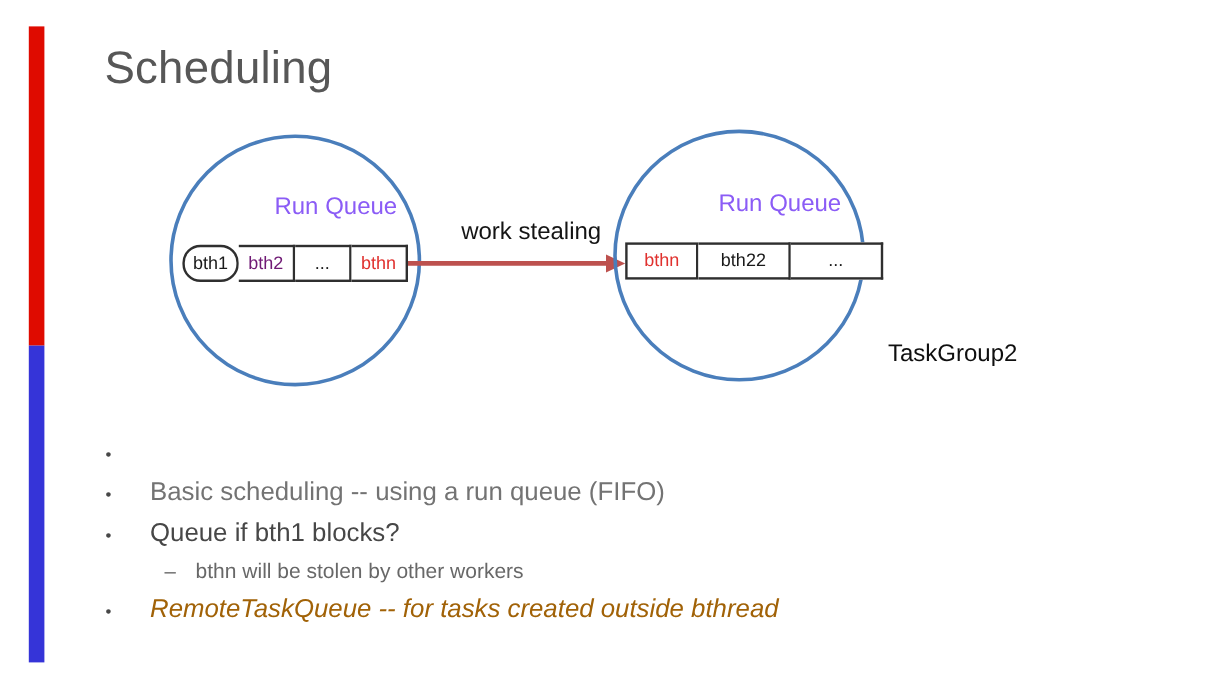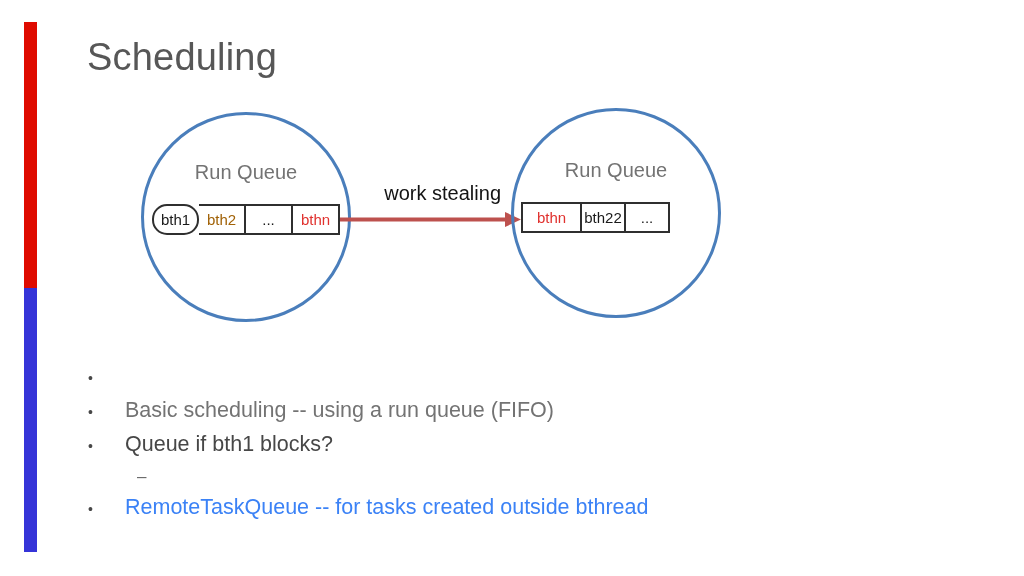--- a/index.html
+++ b/index.html
@@ -35,23 +35,23 @@
     border-radius: 50%;
     background: transparent;
     box-sizing: border-box;
   }
   .circle-left  { left: 141px; top: 112px; width: 210px; height: 210px; }
   .circle-right { left: 511px; top: 108px; width: 210px; height: 210px; }
 
   .rq-title {
     position: absolute;
     width: 170px;
-    text-align: center;
+    text-align: right;
     font-size: 20px;
-    color: #737373;
+    color: #8b5cf6;
   }
   .rq-title-left  { left: 161px; top: 161px; }
   .rq-title-right { left: 531px; top: 159px; }
 
   .queue { position: absolute; display: flex; background: #ffffff; }
   .queue-left  { left: 152px; top: 204px; }
   .queue-right { left: 521px; top: 202px; }
   .cell {
     box-sizing: border-box;
     height: 31px;
@@ -60,21 +60,21 @@
     display: flex;
     align-items: center;
     justify-content: center;
     font-size: 15px;
     color: #1a1a1a;
     background: #ffffff;
   }
   .cell:first-child { border-left: 2px solid #2f2f2f; }
   .queue-left  .cell { width: 47px; }
   .queue-left  .cell:first-child { width: 47px; border-radius: 15px; }
-  .queue-right .cell { width: 44px; }
+  .queue-right .cell { width: 77px; }
   .queue-right .cell:first-child { width: 61px; }
 
   .arrow-svg { position: absolute; left: 340px; top: 211px; }
 
   .work-stealing {
     position: absolute;
     left: 361px;
     top: 182px;
     width: 140px;
     text-align: right;
@@ -102,53 +102,55 @@
 
   <div class="bar bar-red" style="background: rgb(223, 11, 0);"></div>
   <div class="bar bar-blue" style="background: rgb(53, 52, 216);"></div>
 
   <div class="title" style="color: rgb(87, 87, 87);">Scheduling</div>
 
   <div class="circle circle-left" style="border-color: rgb(74, 126, 187);"></div>
   <div class="rq-title rq-title-left">Run Queue</div>
   <div class="queue queue-left">
     <div class="cell" style="color: rgb(26, 26, 26);">bth1</div>
-    <div class="cell" style="color: #a16207;">bth2</div>
+    <div class="cell" style="color: #701a75;">bth2</div>
     <div class="cell" style="color: rgb(26, 26, 26);">...</div>
     <div class="cell" style="color: rgb(224, 49, 46);">bthn</div>
   </div>
 
   <div class="work-stealing">work stealing</div>
   <svg class="arrow-svg" width="183" height="17" viewBox="0 0 183 17">
     <line x1="0" y1="8.5" x2="167" y2="8.5" stroke-width="4" stroke="#bd514e"></line>
     <polygon points="165,1 181,8.5 165,16" fill="#bd514e"></polygon>
   </svg>
 
   <div class="circle circle-right" style="border-color: rgb(74, 126, 187);"></div>
   <div class="rq-title rq-title-right">Run Queue</div>
   <div class="queue queue-right">
     <div class="cell" style="color: rgb(224, 49, 46);">bthn</div>
     <div class="cell" style="color: rgb(26, 26, 26);">bth22</div>
     <div class="cell" style="color: rgb(26, 26, 26);">...</div>
   </div>
+  <div class="tg-label tg-label-2">TaskGroup2</div>
 
   <div class="bullets">
     <div class="b-row b-lvl1">
       <span class="b-marker">•</span>
     </div>
     <div class="b-row b-lvl1">
       <span class="b-marker">•</span>
       <span class="b-text" style="color: #737373;">Basic scheduling -- using a run queue (FIFO)</span>
     </div>
     <div class="b-row b-lvl1">
       <span class="b-marker">•</span>
       <span class="b-text" style="color: rgb(71, 71, 71);">Queue if bth1 blocks?</span>
     </div>
     <div class="b-row b-lvl2">
       <span class="b-marker">–</span>
+      <span class="b-text" style="color: rgb(104, 104, 104);">bthn will be stolen by other workers</span>
     </div>
     <div class="b-row b-lvl1">
       <span class="b-marker">•</span>
-      <span class="b-text" style="color: #3b82f6;">RemoteTaskQueue -- for tasks created outside bthread</span>
+      <span class="b-text" style="color: #a16207; font-style: italic;">RemoteTaskQueue -- for tasks created outside bthread</span>
     </div>
   </div>
 
 </div>
 
 </body></html>

